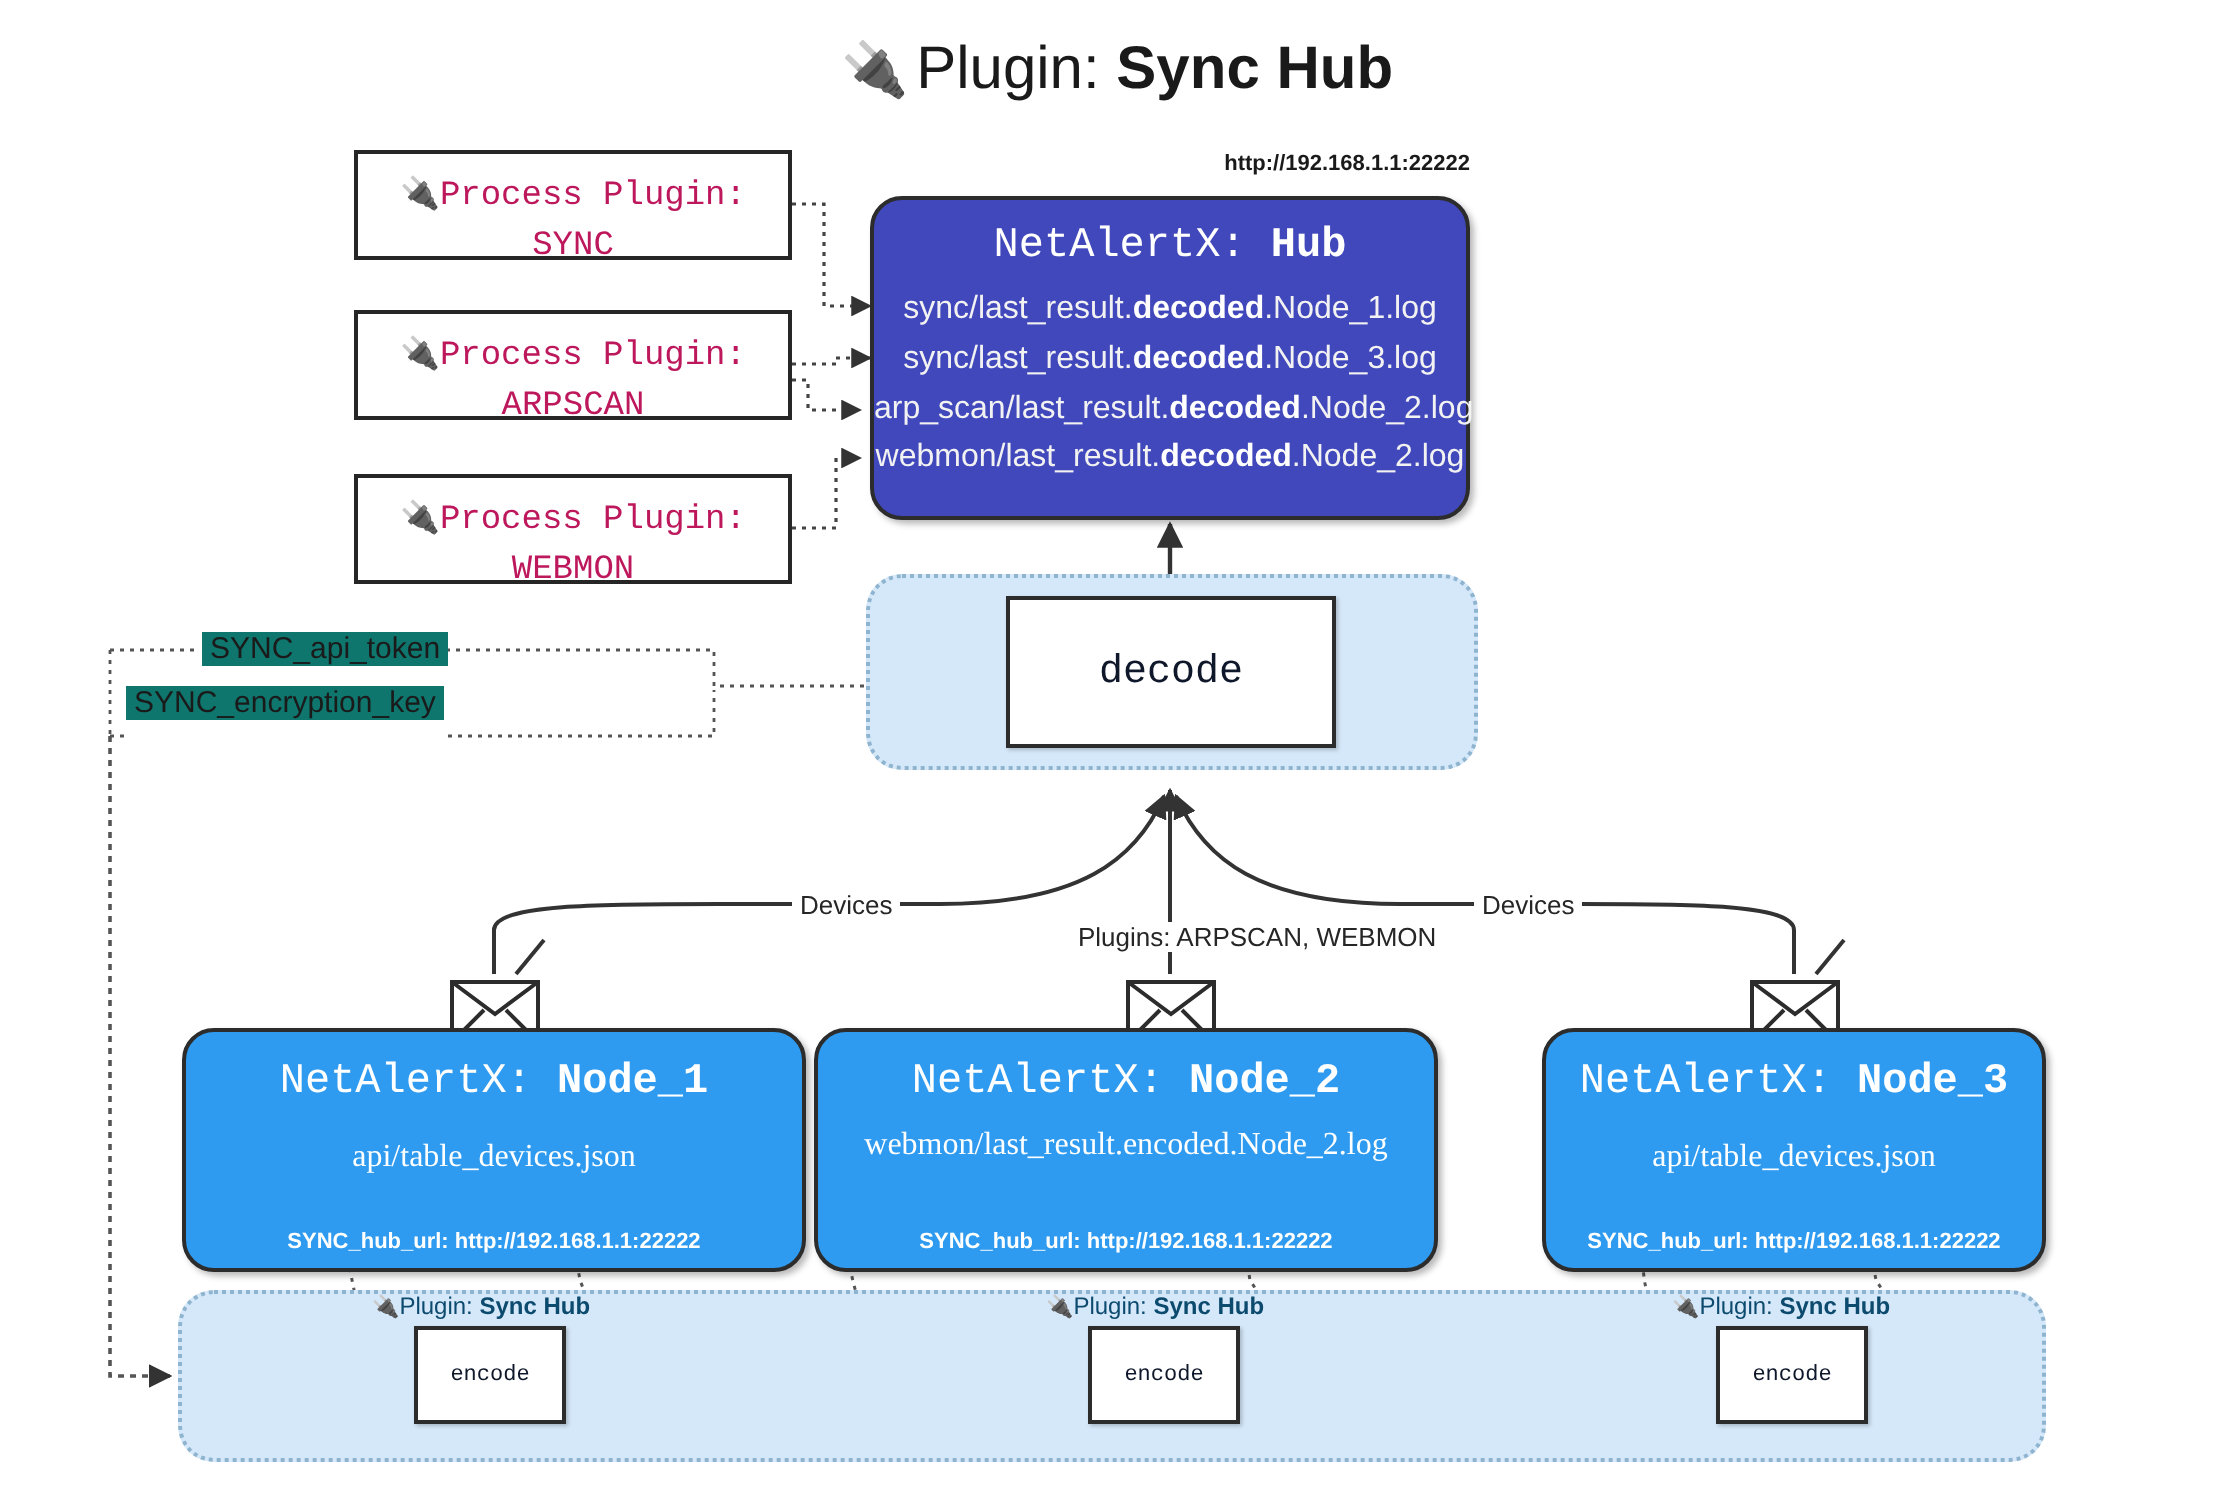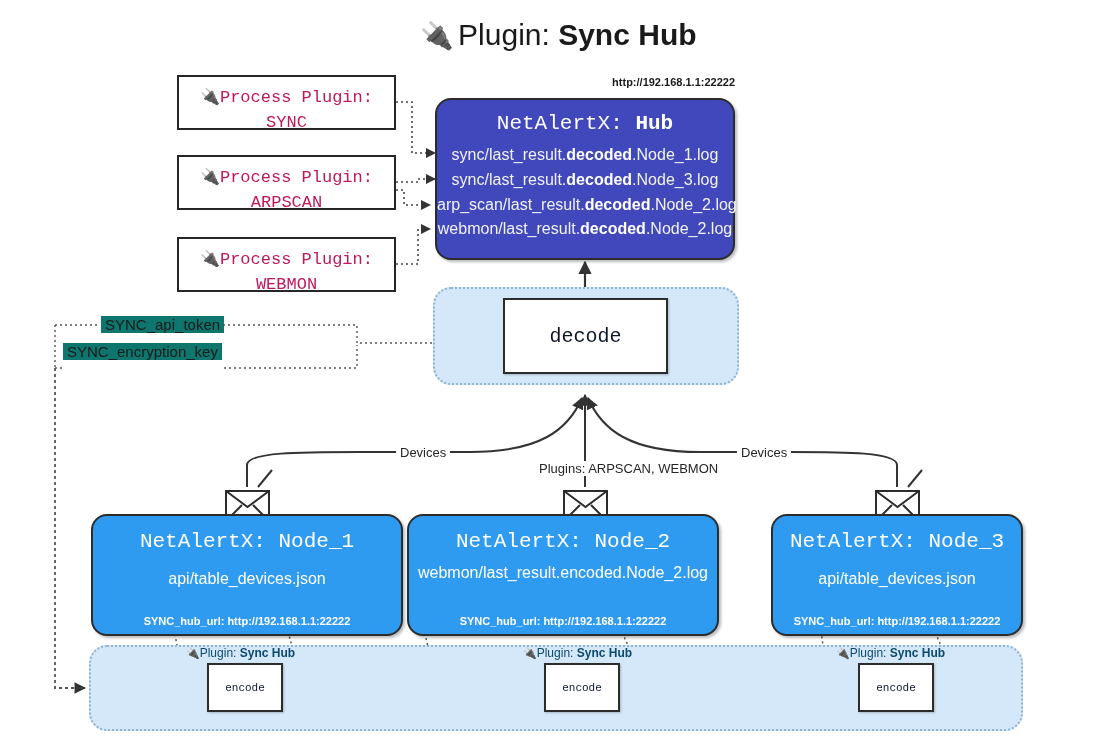--- a/index.html
+++ b/index.html
@@ -131,28 +131,29 @@
     color: #ffffff;
     box-shadow: 2px 2px 3px rgba(0,0,0,0.28);
   }
   .node-title {
     text-align: center;
     font-family: "Liberation Mono", monospace;
     font-size: 21px;
     margin-top: 14px;
     white-space: nowrap;
   }
-  .node-title .b { font-weight: 400; }
+  .node-title .b { font-weight: 700; }
   .node-lines { margin-top: 14px; }
   .node-line {
     font-size: 16px;
     color: #ffffff;
     text-align: center;
     white-space: nowrap;
     line-height: 1.5;
+    font-family: Liberation Serif, serif;
   }
   .node-url {
     position: absolute;
     left: 0; right: 0; bottom: 7px;
     text-align: center;
     font-size: 11px;
     font-weight: 700;
     color: #ffffff;
     white-space: nowrap;
   }

